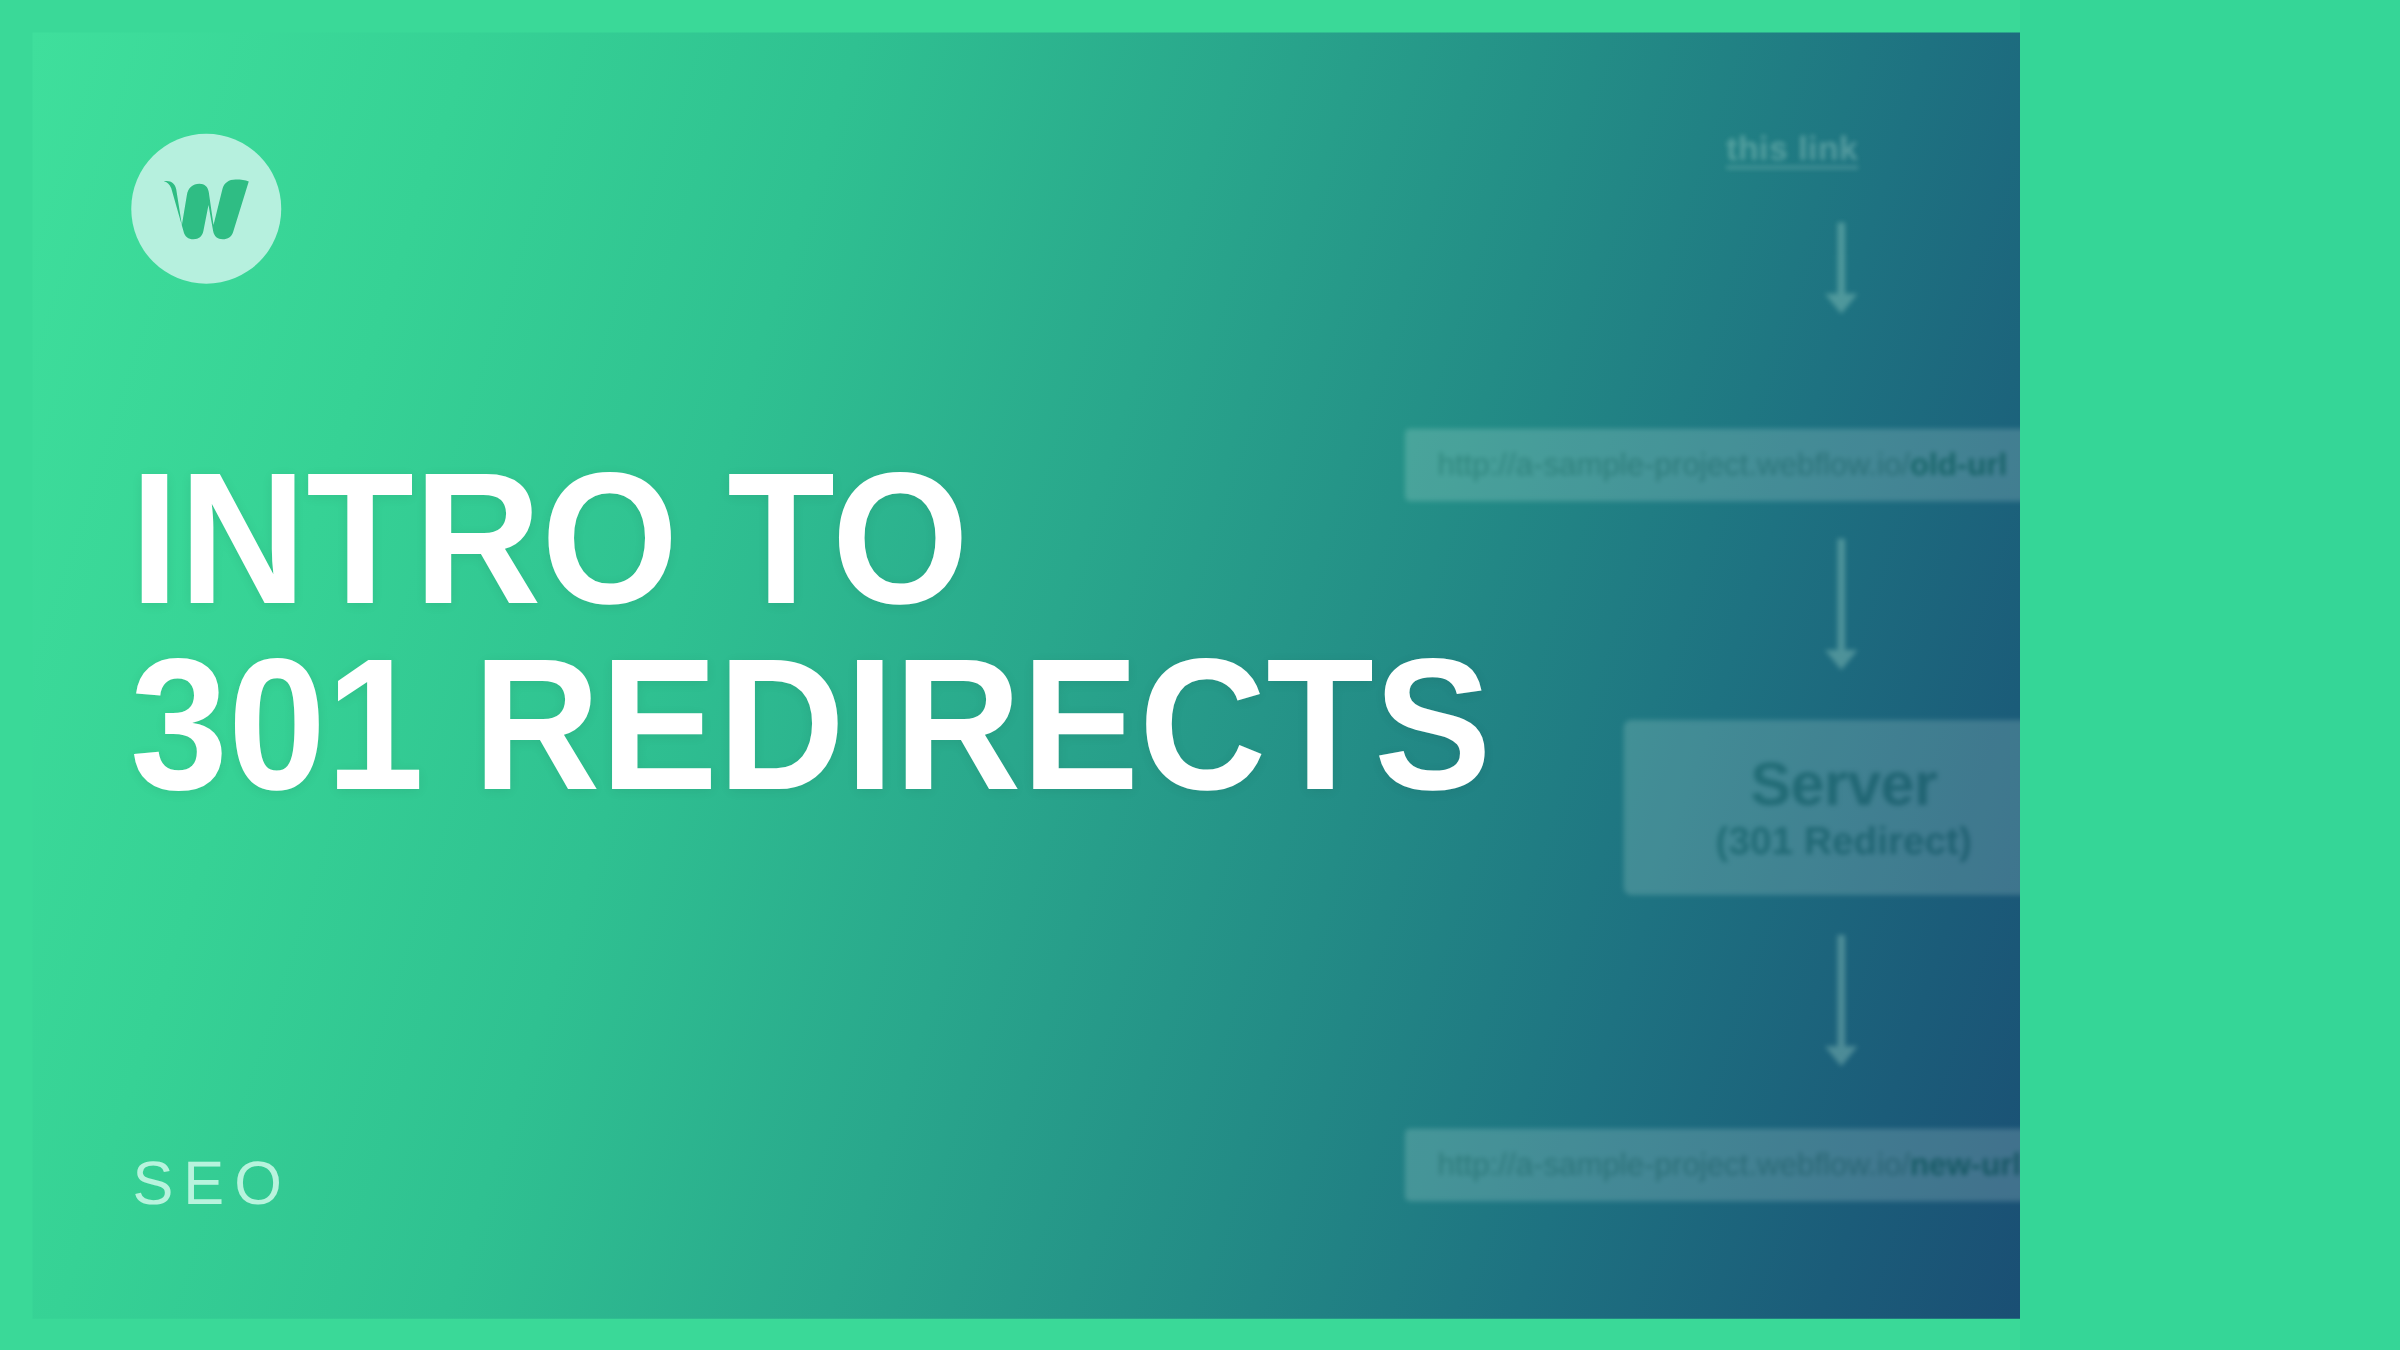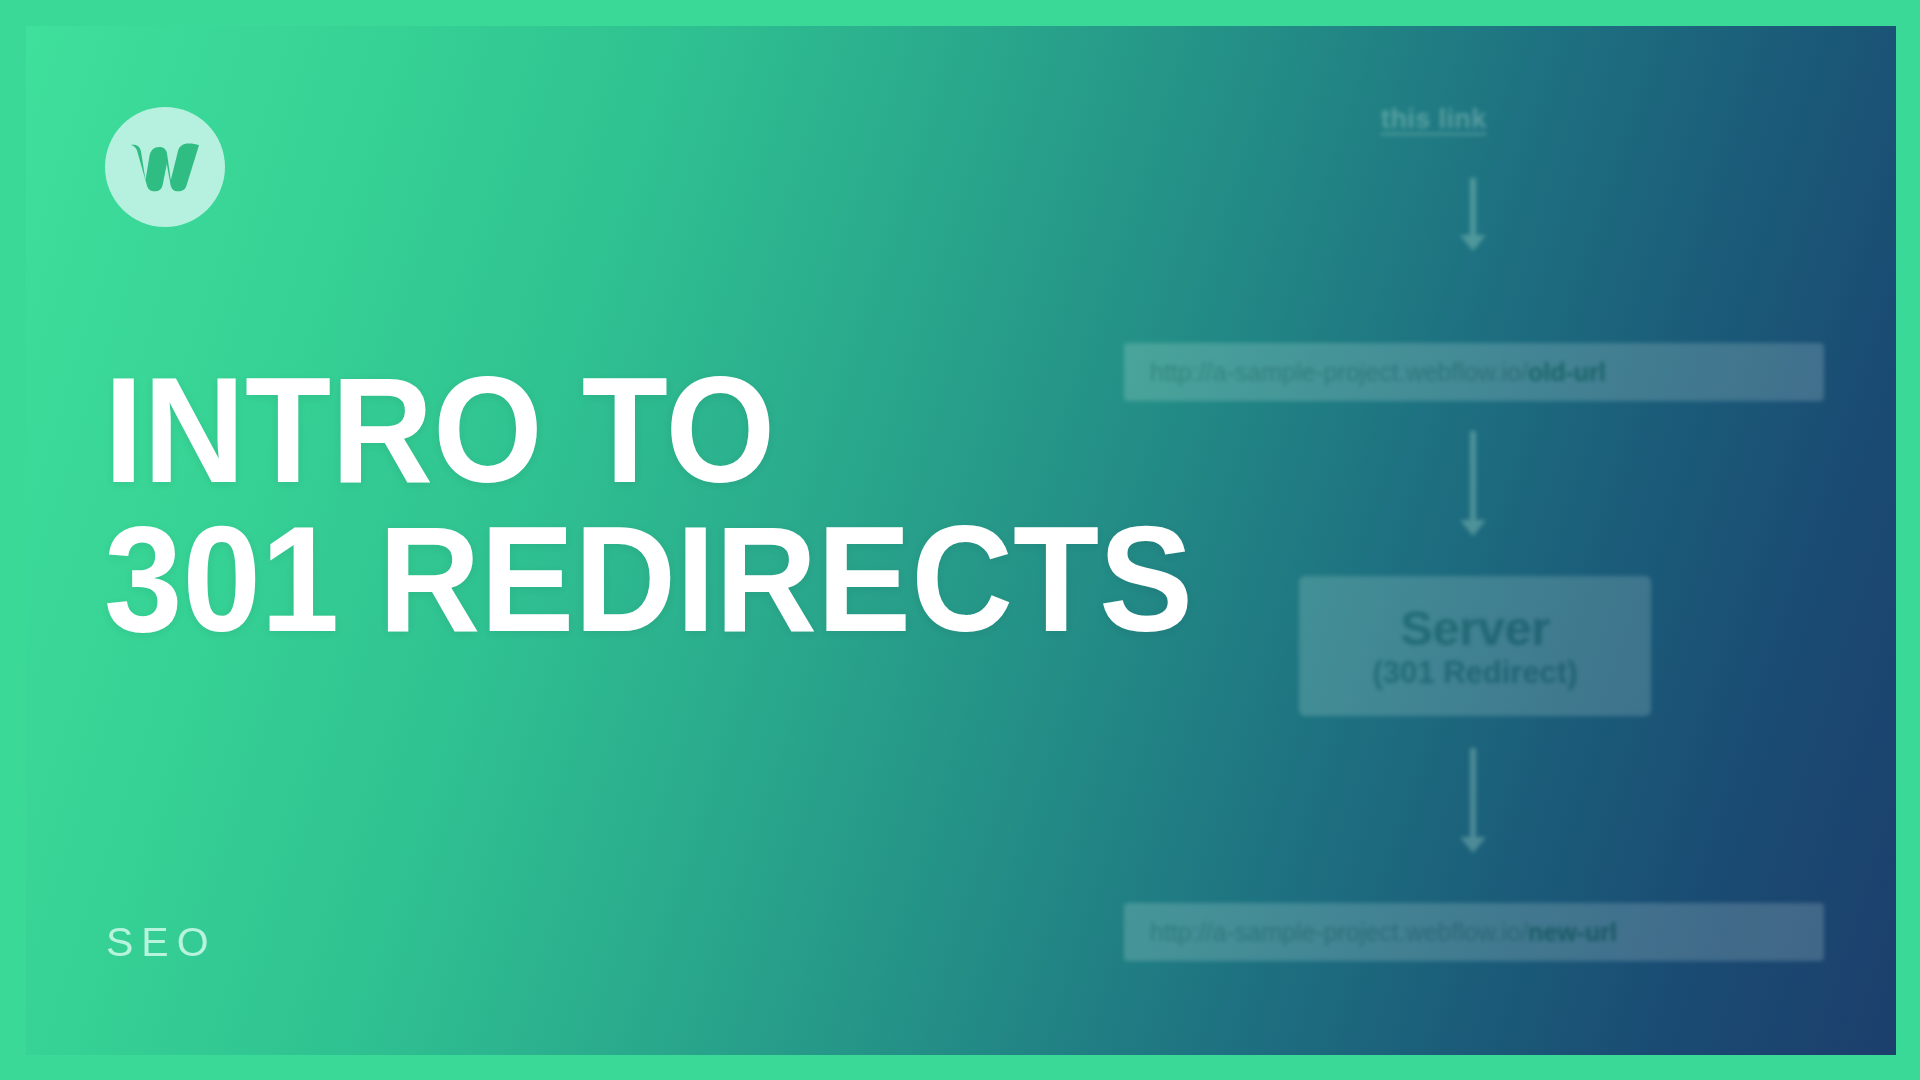--- a/index.html
+++ b/index.html
@@ -10,21 +10,21 @@
   body {
     width: 1920px;
     height: 1080px;
     overflow: hidden;
     font-family: "Liberation Sans", sans-serif;
   }
 
   
   #thumb {
     position: relative;
-    width: 1920px;
+    width: 1616px;
     height: 1080px;
     background: #3ad998;
     overflow: hidden;
   }
 
   
   #canvas {
     position: absolute;
     left: 26px;
     top: 26px;
@@ -168,21 +168,21 @@
     transform-origin: left top;
     text-shadow: 0 2px 10px rgba(0,0,0,0.07);
   }
   #title .line { display: block; white-space: nowrap; }
 
   #category {
     position: absolute;
     left: 80px;
     top: 893px;
     color: #b8f3dd;
-    font-size: 41px;
+    font-size: 49px;
     font-weight: normal;
     letter-spacing: 8px;
   }
 </style>
 </head>
 <body>
 
 <div id="thumb">
 
   <div id="canvas">

